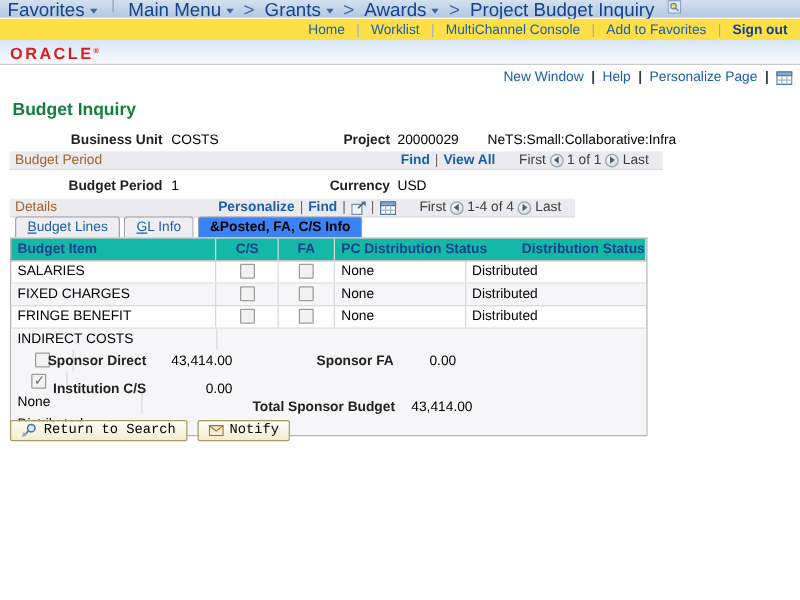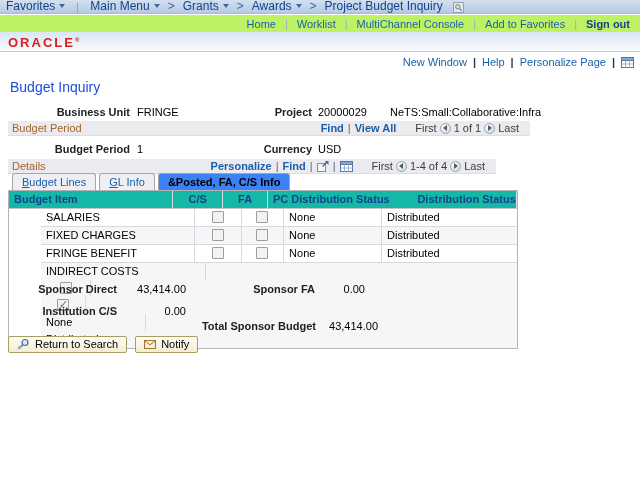--- a/index.html
+++ b/index.html
@@ -3,51 +3,51 @@
 <meta charset="utf-8">
 <style>
   * { margin:0; padding:0; box-sizing:border-box; }
   html,body { width:640px; height:480px; overflow:hidden; background:#fff; }
   #screen { position:relative; width:640px; height:480px; background:#fff;
             font-family:"Liberation Sans", sans-serif; font-size:11px; color:#000; }
 
   
   .topbar1 { position:absolute; top:0; left:0; width:640px; height:14px;
              background:linear-gradient(#d3e0ef,#b5cae3); border-bottom:1px solid #a7bbd6;
-             display:flex; align-items:flex-end; font-size:12px; color:#15428b; }
+             display:flex; align-items:flex-start; font-size:15px; color:#15428b; }
   .crumb { display:inline-flex; align-items:center; padding:0 6px; cursor:pointer; white-space:nowrap; }
   .dd { width:0; height:0; border-left:3px solid transparent; border-right:3px solid transparent;
         border-top:4px solid #3f66a0; display:inline-block; margin-left:4px; }
   .vsep { width:1px; height:10px; background:#8fa6c4; margin:0 6px; display:inline-block; }
   .gt { color:#3f66a0; margin:0 2px; }
   .gt::before { content:">"; }
   .bc-icon { margin-left:4px; display:inline-flex; }
 
-  .topbar2 { position:absolute; top:15px; left:0; width:640px; height:17px; background:#bef264;
+  .topbar2 { position:absolute; top:15px; left:0; width:640px; height:17px; background:#fde047;
              display:flex; align-items:center; justify-content:flex-end; padding-right:10px;
              font-size:11px; }
   .hlink { color:#1b5faa; text-decoration:none; cursor:pointer; white-space:nowrap; }
   .hlink.signout { font-weight:bold; color:#15428b; }
   .hsep { color:#93adcd; margin:0 9px; }
   .hsep::before { content:"|"; }
 
   .oraclebar { position:absolute; top:32px; left:0; width:640px; height:20px;
                background:linear-gradient(#d9e6f4,#f9fbfe); border-bottom:1px solid #cbcbcb; }
   .logo { position:absolute; left:8px; top:3px; color:#dd1c1c; font-weight:bold; font-size:13px;
           letter-spacing:2px; }
   .logo::after { content:"\00AE"; font-size:6px; vertical-align:super; letter-spacing:0; }
 
   
   .pagelinks { position:absolute; top:56px; right:6px; display:flex; align-items:center;
                font-size:11px; }
   .plink { color:#1b5faa; cursor:pointer; white-space:nowrap; }
   .psep { color:#30384a; font-weight:bold; margin:0 6px; }
   .psep::before { content:"|"; }
 
-  .pagetitle { position:absolute; top:79px; left:10px; font-size:14px; font-weight:normal; color:#1d4ed8; }
+  .pagetitle { position:absolute; top:79px; left:10px; font-size:14px; font-weight:bold; color:#15803d; }
 
   
   .formrow { position:absolute; left:0; width:640px; height:13px; }
   .lbl { position:absolute; font-weight:bold; color:#222; text-align:right; white-space:nowrap; }
   .val { position:absolute; white-space:nowrap; }
   .num { position:absolute; text-align:right; white-space:nowrap; }
 
   
   .secbar { position:absolute; left:8px; height:15px; background:#ebeaee; border-bottom:1px solid #dddce0;
             display:flex; align-items:center; justify-content:space-between; padding:0 8px 0 4px; }
@@ -74,40 +74,40 @@
   .tab-label { display:inline-block; color:#1b5faa; font-size:11px; }
   .tab-label::first-letter { text-decoration:underline; }
   .tab.active { background:#3b82f6; }
   .tab.active .tab-label { color:#000; font-weight:bold; }
   .tab.active .tab-label::first-letter { text-decoration:none; }
 
   
   .grid { position:absolute; top:190px; left:8px; width:510px; border:1px solid #b4b3b8; background:#fff; }
   .g-head { display:flex; background:#14b8a6; border-bottom:1px solid #c6c5ca; }
   .g-head .gc { font-weight:bold; color:#15428b; }
-  .g-row { display:flex; border-bottom:1px solid #d9d8dc;margin-left:32px; }
+  .g-row { display:flex; border-bottom:1px solid #d9d8dc; }
   .g-row:last-child { border-bottom:none;flex-direction:column; }
   .g-row.alt { background:#f6f5f7; }
   .gc { padding:2px 5px 3px; border-right:1px solid #d9d8dc; display:flex; align-items:center;
         white-space:nowrap; overflow:hidden; }
   .gc.ctr { justify-content:center; }
   .c-item { width:165px; }
   .c-cs   { width:50px; }
   .c-fa   { width:45px; }
   .c-dist { width:105px; }
   .c-pc   { width:145px; border-right:none; }
   .cb { width:12px; height:12px; border:1px solid #9d9d9d; background:#f3f2f0; display:inline-block;
         position:relative; border-radius:1px; }
   .cb.checked::after { content:"\2713"; position:absolute; top:-2px; left:1px; font-size:11px; color:#6e6e6e; }
 
   
   .btnrow { position:absolute; top:336px; left:8px; display:flex; gap:8px; }
   .psbtn { display:inline-flex; align-items:center; gap:5px; background:linear-gradient(#fefdf6,#f4edd2);
            border:1px solid #a89d66; border-radius:2px; padding:1px 8px 2px;
-           font-family:Liberation Sans, sans-serif; font-size:11px; color:#000; cursor:pointer; }
+           font-family:Liberation Mono, monospace; font-size:11px; color:#000; cursor:pointer; }
 </style>
 </head>
 <body>
 
 <div id="screen">
 
   <div class="topbar1">
     <span class="crumb">
       <span>Favorites</span>
       <span class="dd"></span>
@@ -171,21 +171,21 @@
         <line x1="8.5" y1="3.5" x2="8.5" y2="10.5" stroke="#9db6d2"></line>
         <line x1="0.5" y1="7" x2="12.5" y2="7" stroke="#9db6d2"></line>
       </svg>
     </span>
   </div>
 
   <div class="pagetitle">Budget Inquiry</div>
 
   <div class="formrow" style="top:106px">
     <span class="lbl" style="left:40px;width:90px">Business Unit</span>
-    <span class="val" style="left:137px">FRINGE</span>
+    <span class="val" style="left:137px">COSTS</span>
     <span class="lbl" style="left:222px;width:90px">Project</span>
     <span class="val" style="left:318px">20000029</span>
     <span class="val" style="left:390px">NeTS:Small:Collaborative:Infra</span>
   </div>
 
   <div class="secbar" style="top:121px;width:522px">
     <span class="sectitle">Budget Period</span>
     <span class="barctrl">
       <a class="blink">Find</a>
       <span class="bsep"></span>
@@ -203,21 +203,21 @@
     </span>
   </div>
 
   <div class="formrow" style="top:143px">
     <span class="lbl" style="left:40px;width:90px">Budget Period</span>
     <span class="val" style="left:137px">1</span>
     <span class="lbl" style="left:222px;width:90px">Currency</span>
     <span class="val" style="left:318px">USD</span>
   </div>
 
-  <div class="secbar" style="top:159px;width:488px">
+  <div class="secbar" style="top:159px;width:452px">
     <span class="sectitle">Details</span>
     <span class="barctrl">
       <a class="blink">Personalize</a>
       <span class="bsep"></span>
       <a class="blink">Find</a>
       <span class="bsep"></span>
       <span style="display:inline-flex;">
         <svg width="12" height="11" viewBox="0 0 12 11">
           <rect x="0.5" y="2.5" width="8" height="8" fill="#f2f5fa" stroke="#7d8ea6"></rect>
           <path d="M5.5 5.5 L10 1" stroke="#3f6599" stroke-width="1.3"></path>

